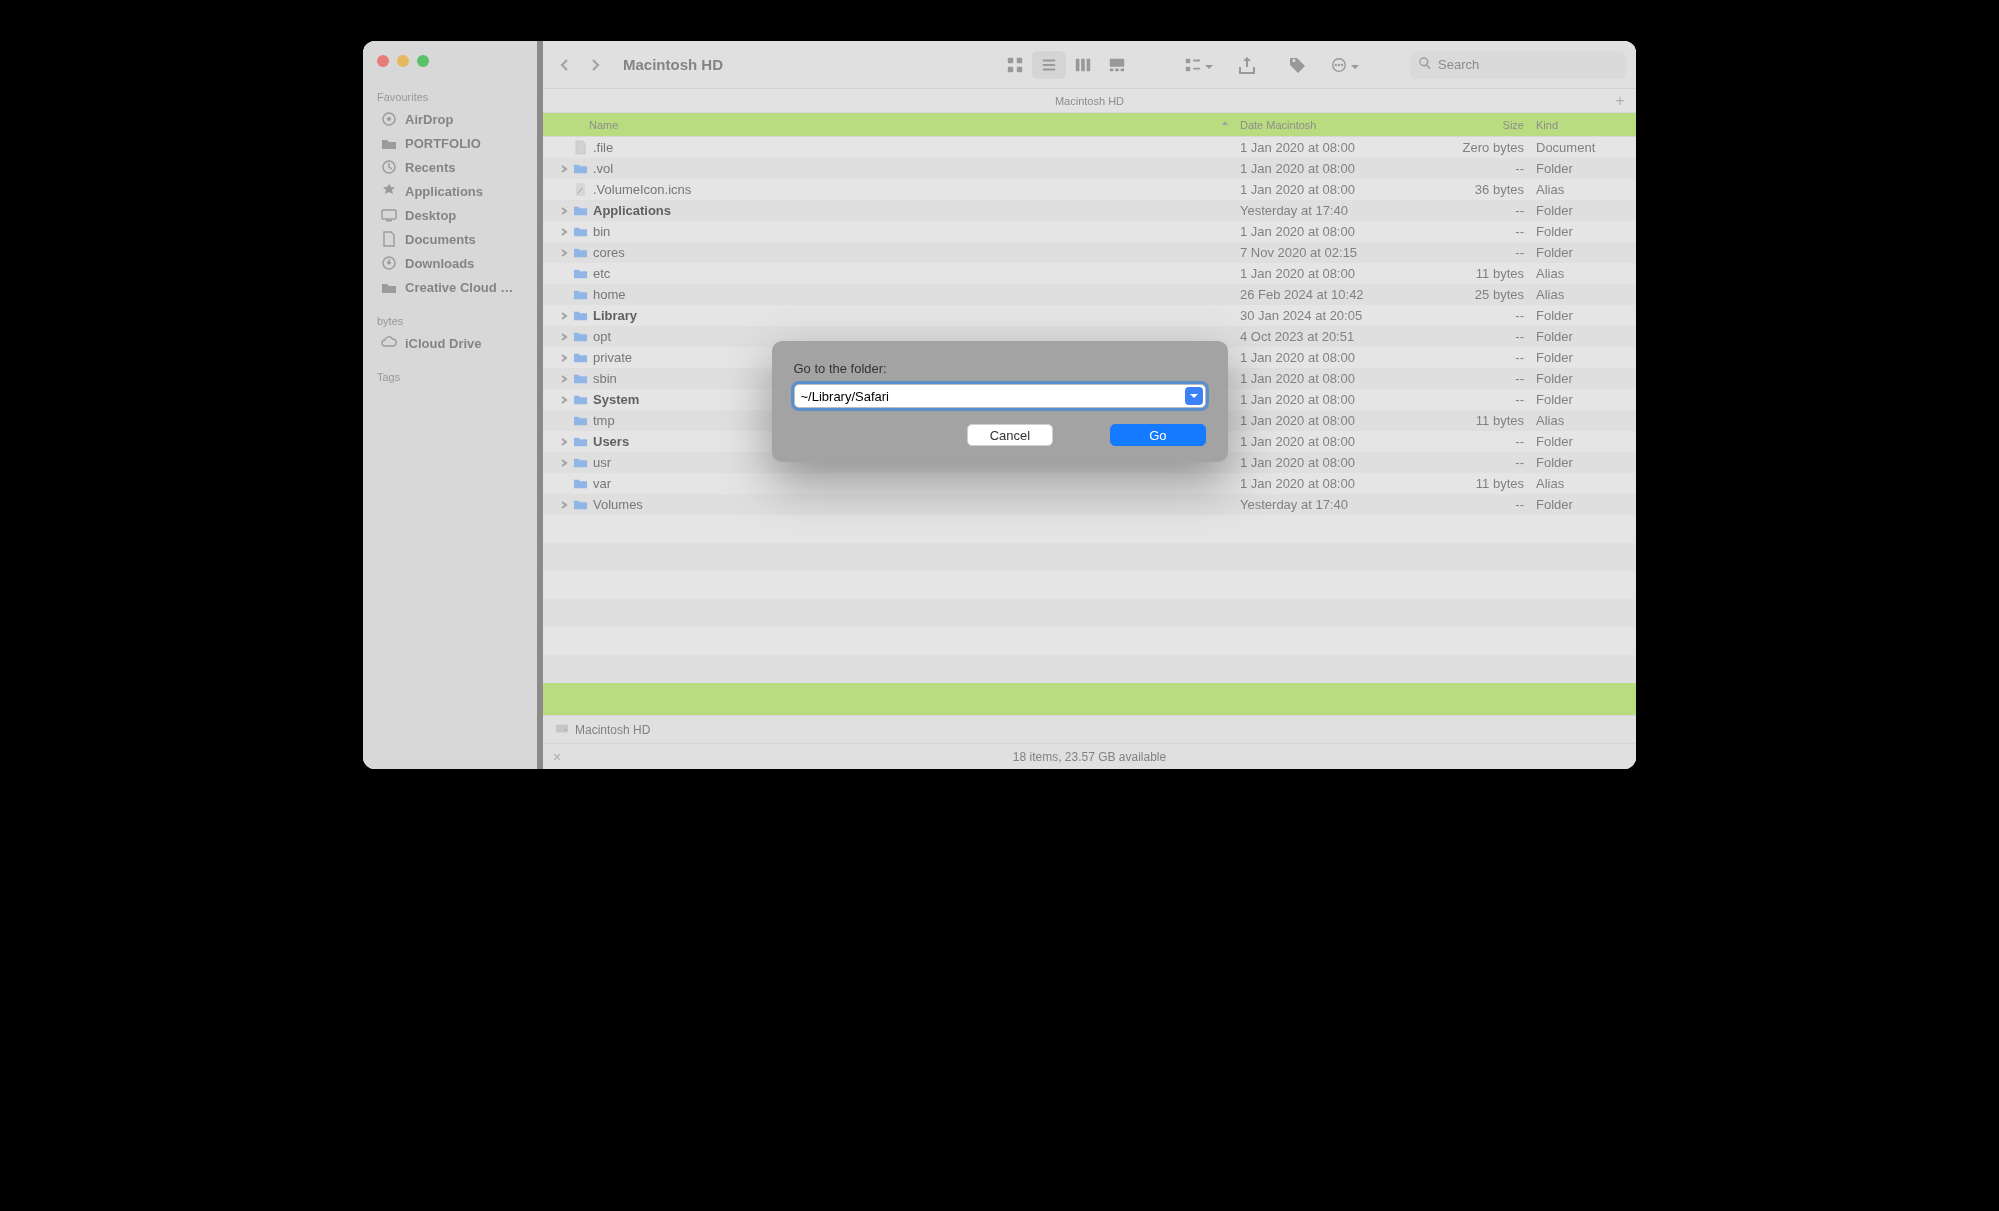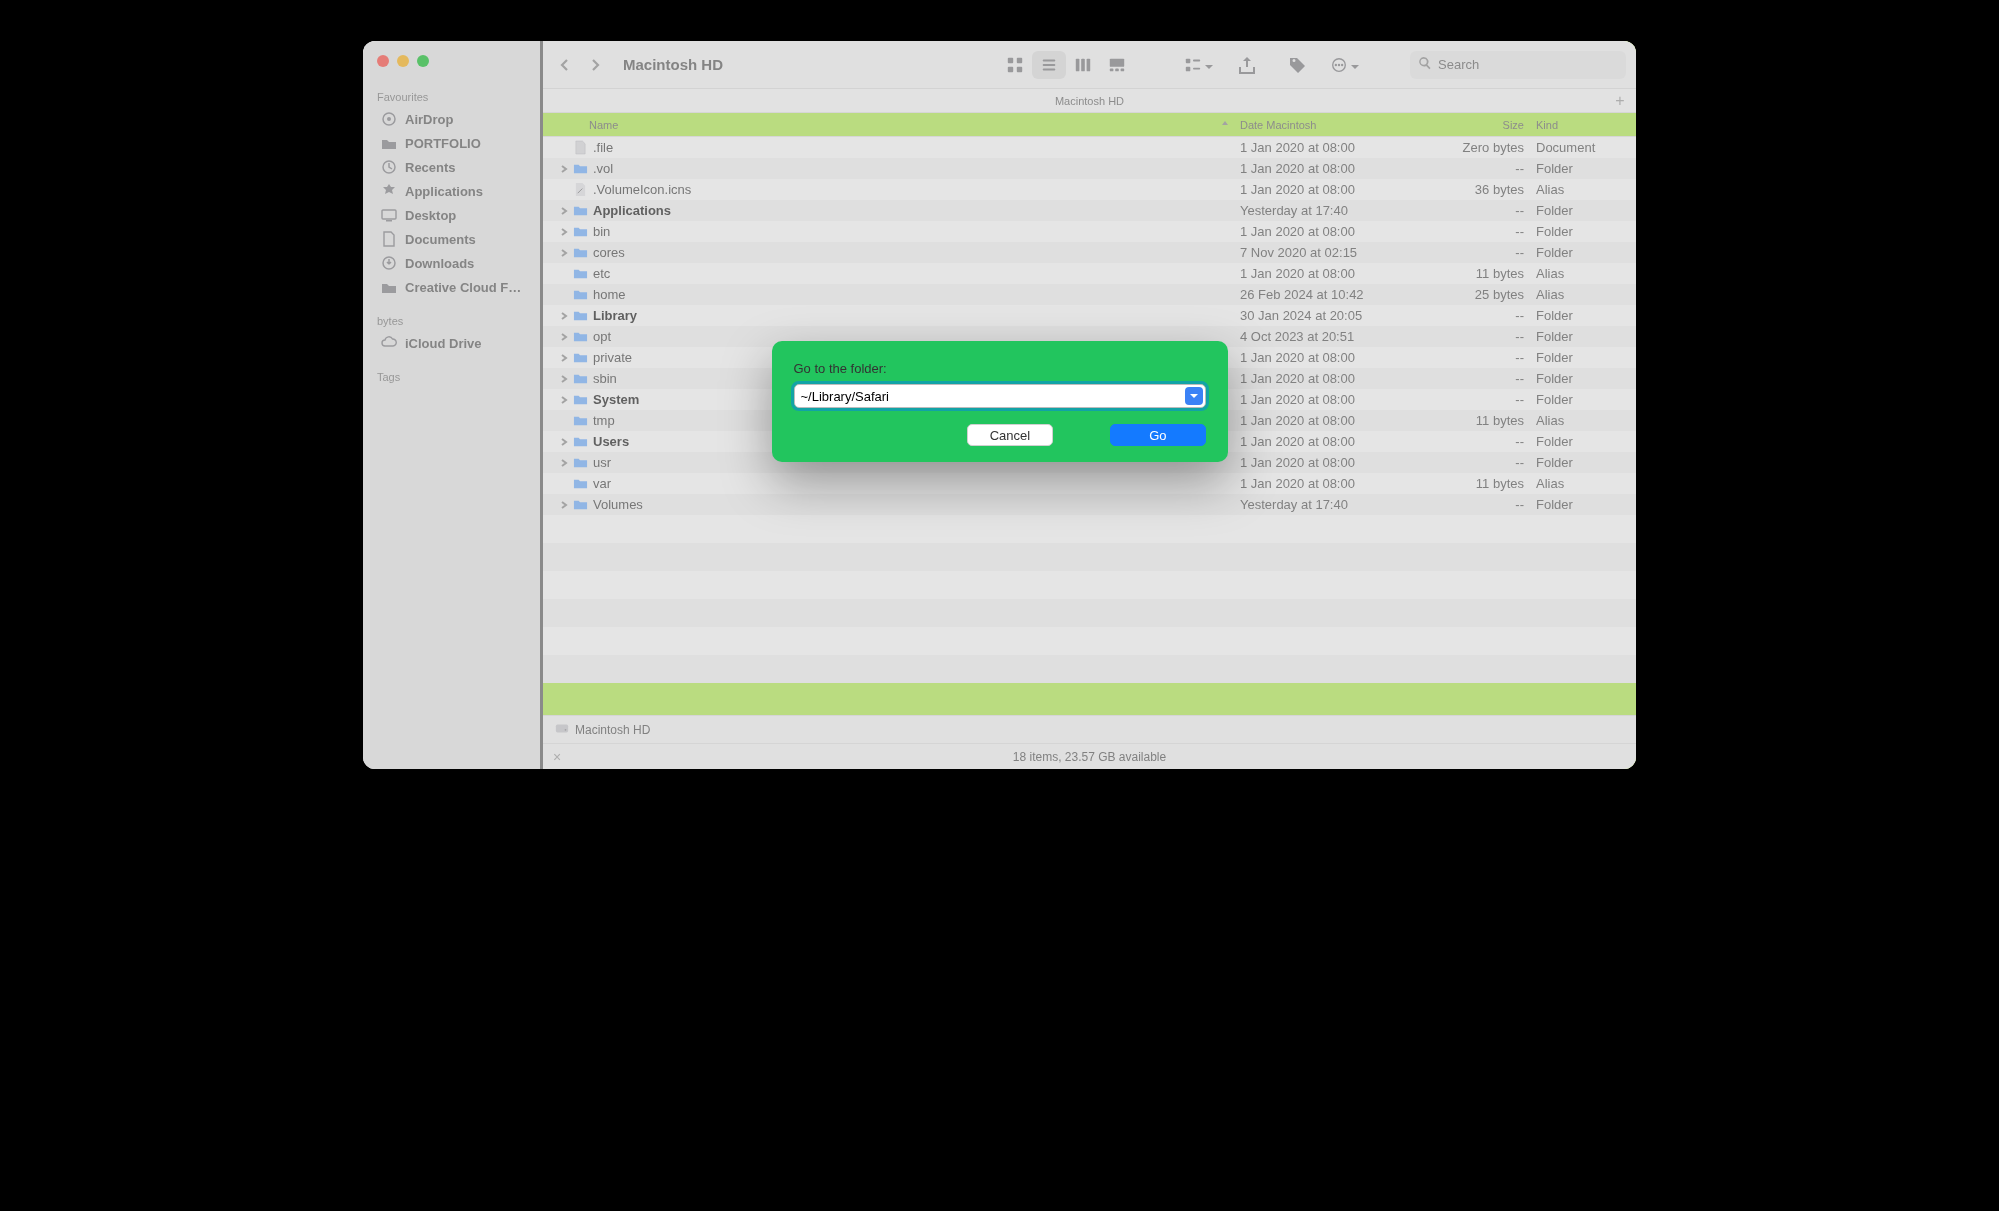--- a/index.html
+++ b/index.html
@@ -31,21 +31,21 @@
     inset: 0;
     background: rgba(180,180,180,0.35);
     pointer-events: none;
     z-index: 5;
   }
 
   
   .sidebar {
     width: 180px;
     background: #ececec;
-    border-right: 3px solid #737373;
+    border-right: 6px solid #737373;
     padding-top: 10px;
     flex: none;
   }
   .traffic {
     display: flex; gap: 8px; padding: 4px 0 18px 14px;
   }
   .traffic span {
     width: 12px; height: 12px; border-radius: 50%;
   }
   .tl-close { background: #ff5f57; }
@@ -161,21 +161,21 @@
     font-size:12px; color:#666; background:#f7f7f7; position:relative;
   }
   .statusbar .close-x { position:absolute; left:10px; color:#aaa; font-size:14px;}
 
   
   .sheet {
     position: absolute;
     left: 50%; transform: translateX(-50%);
     top: 300px;
     width: 456px;
-    background: #22c55e;
+    background: #a3a3a3;
     border-radius: 10px;
     box-shadow: 0 20px 50px rgba(0,0,0,0.35);
     padding: 20px 22px 16px;
     z-index: 20;
   }
   .sheet .prompt { font-size: 13px; color: #333; margin-bottom: 8px; }
   .sheet .field {
     position: relative;
     display:flex; align-items:center;
   }

